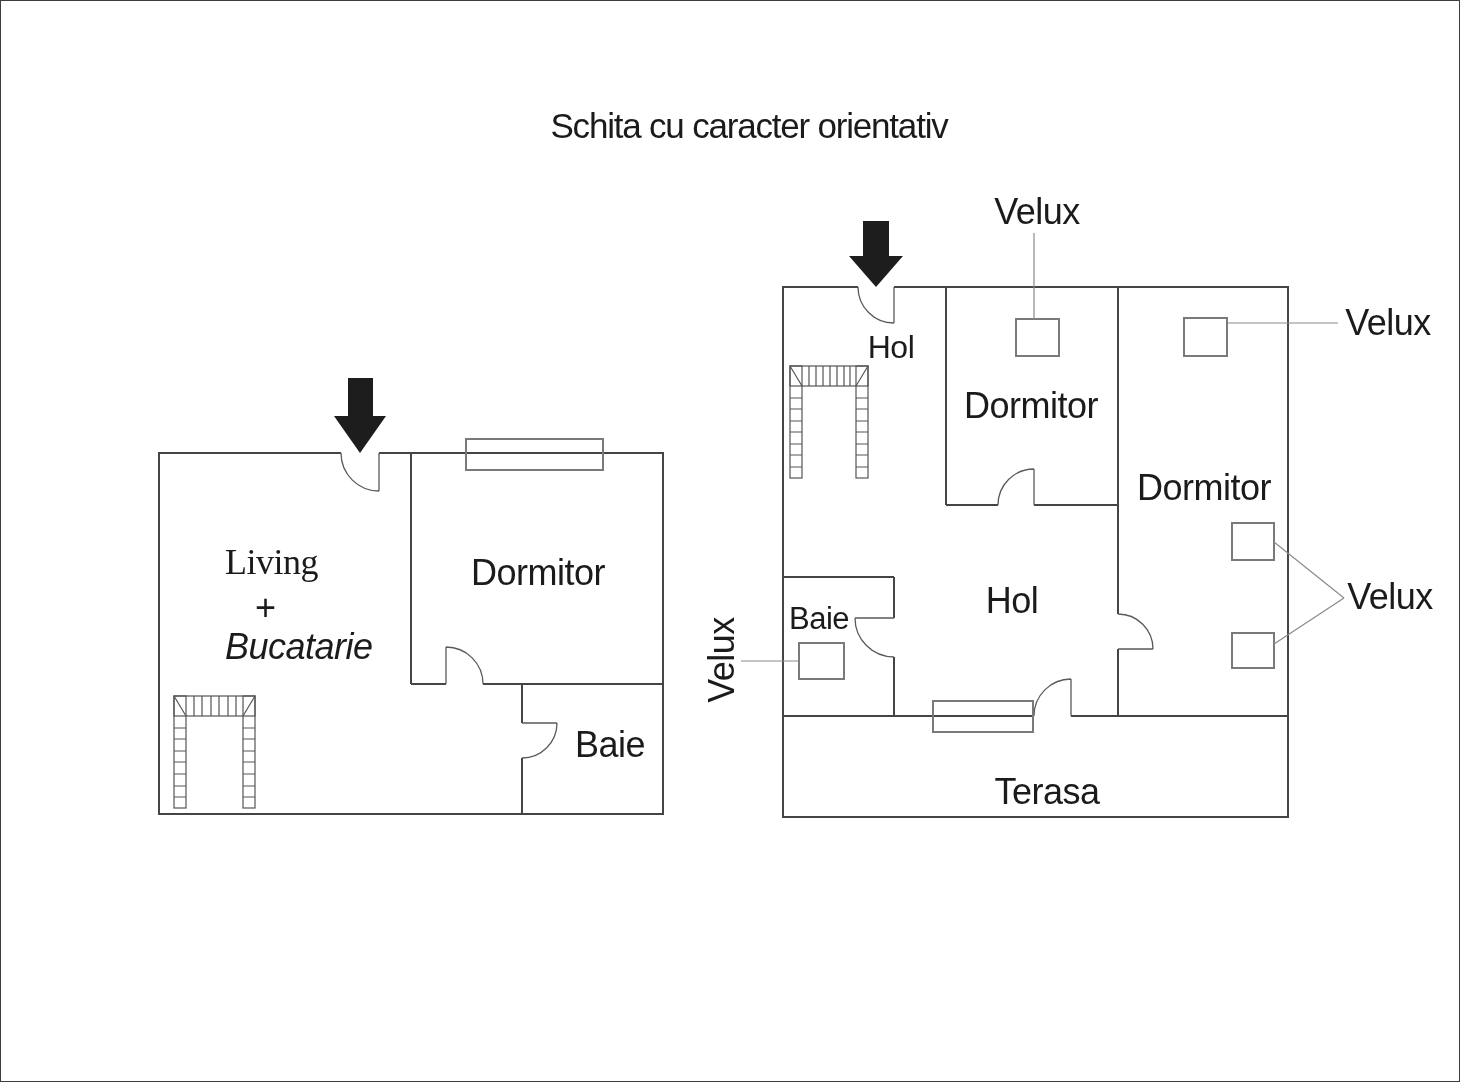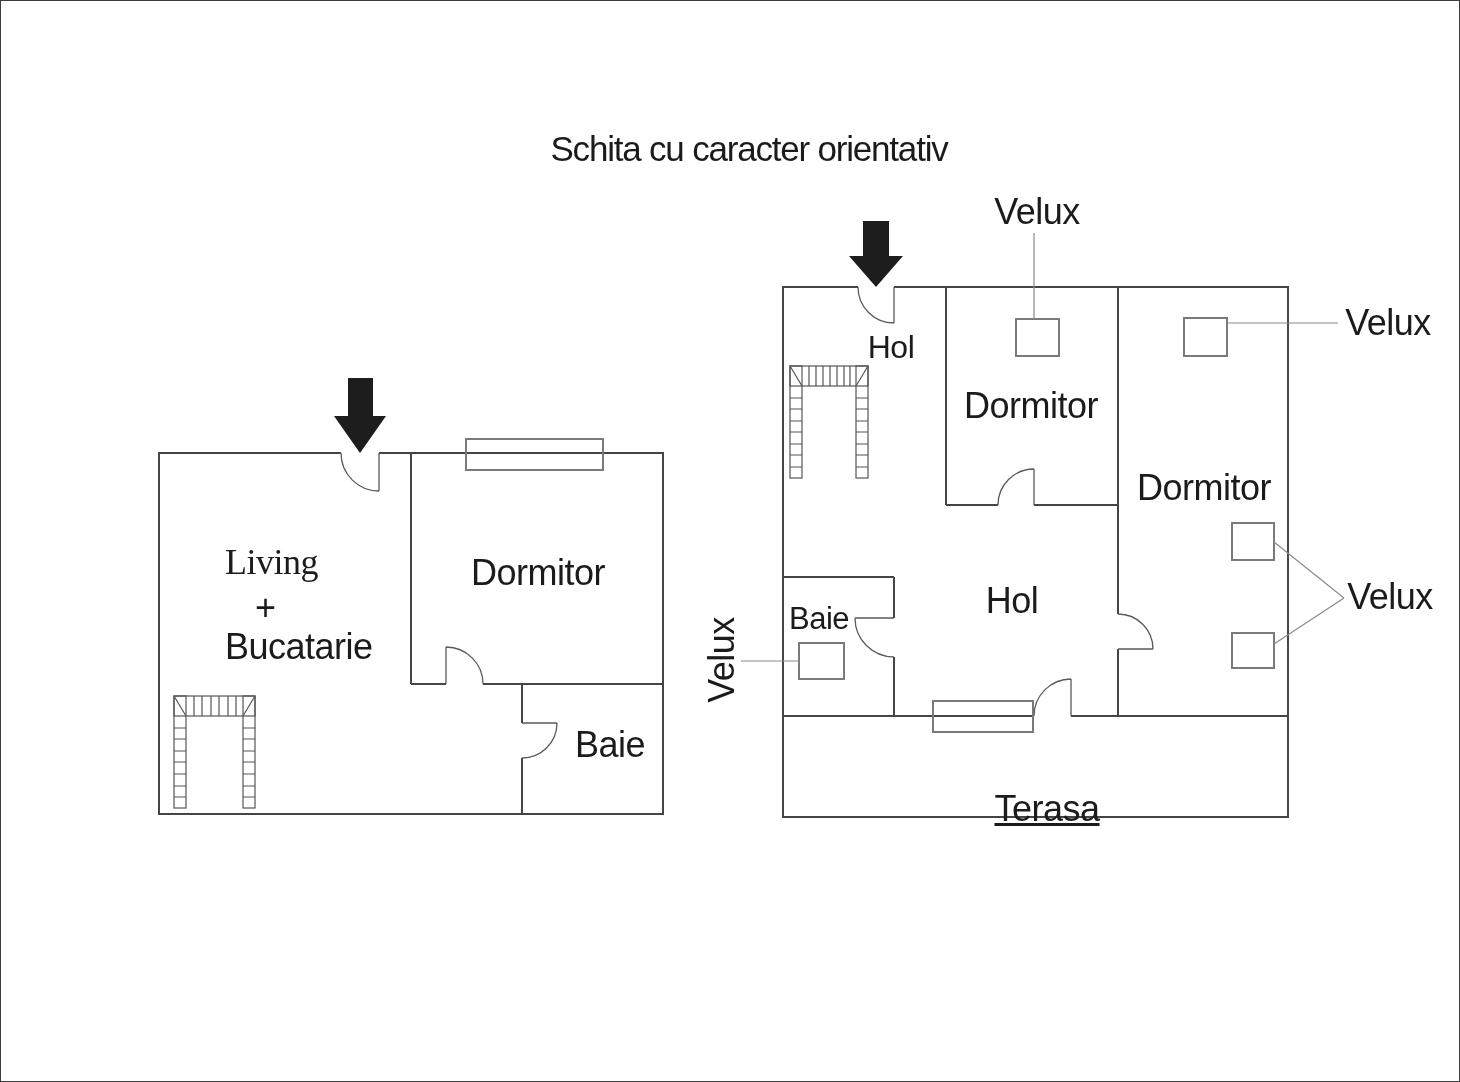--- a/index.html
+++ b/index.html
@@ -19,21 +19,21 @@
     transform:translate(-50%,-50%);
     white-space:nowrap;
     font-size:36px;
     letter-spacing:-0.5px;
     color:#1b1b1b;
     line-height:1;
   }
   .lbl.small{font-size:31px;}
   .lbl.entry{font-size:32px;}
   .lbl.rot{transform:translate(-50%,-50%) rotate(-90deg);}
-  .lbl.title{font-size:35px;letter-spacing:-1.2px;margin-top:23px;}
+  .lbl.title{font-size:35px;letter-spacing:-1.2px;}
   .lbl.leftalign{transform:none;}
 </style>
 </head>
 <body>
 
 <div id="page">
 
   <svg id="plan-svg" viewBox="0 0 1460 1082">
 
     <g>
@@ -105,29 +105,29 @@
       </g>
 
       <polygon points="862,220 888,220 888,255 902,255 875,286 848,255 862,255" fill="#1d1d1d"></polygon>
     </g>
   </svg>
 
   <div class="lbl title" style="left:748px;top:124px;">Schita cu caracter orientativ</div>
 
   <div class="lbl leftalign" style="left:224px;top:543px;font-family:Liberation Serif, serif;">Living</div>
   <div class="lbl leftalign" style="left:254px;top:589px;">+</div>
-  <div class="lbl leftalign" style="left:224px;top:628px;">Bucatarie</div>
+  <div class="lbl leftalign" style="left:224px;top:628px;font-style:italic;">Bucatarie</div>
   <div class="lbl" style="left:537px;top:572px;">Dormitor</div>
   <div class="lbl" style="left:609px;top:744px;">Baie</div>
 
   <div class="lbl entry" style="left:890px;top:346px;">Hol</div>
   <div class="lbl" style="left:1030px;top:405px;">Dormitor</div>
   <div class="lbl" style="left:1203px;top:487px;">Dormitor</div>
   <div class="lbl" style="left:1011px;top:600px;">Hol</div>
   <div class="lbl small" style="left:818px;top:617px;">Baie</div>
-  <div class="lbl" style="left:1046px;top:808px;text-decoration:underline;">Terasa</div>
+  <div class="lbl" style="left:1046px;top:791px;">Terasa</div>
 
   <div class="lbl" style="left:1036px;top:211px;">Velux</div>
   <div class="lbl" style="left:1387px;top:322px;">Velux</div>
   <div class="lbl" style="left:1389px;top:596px;">Velux</div>
   <div class="lbl rot" style="left:721px;top:659px;">Velux</div>
 
 </div>
 
 </body></html>

